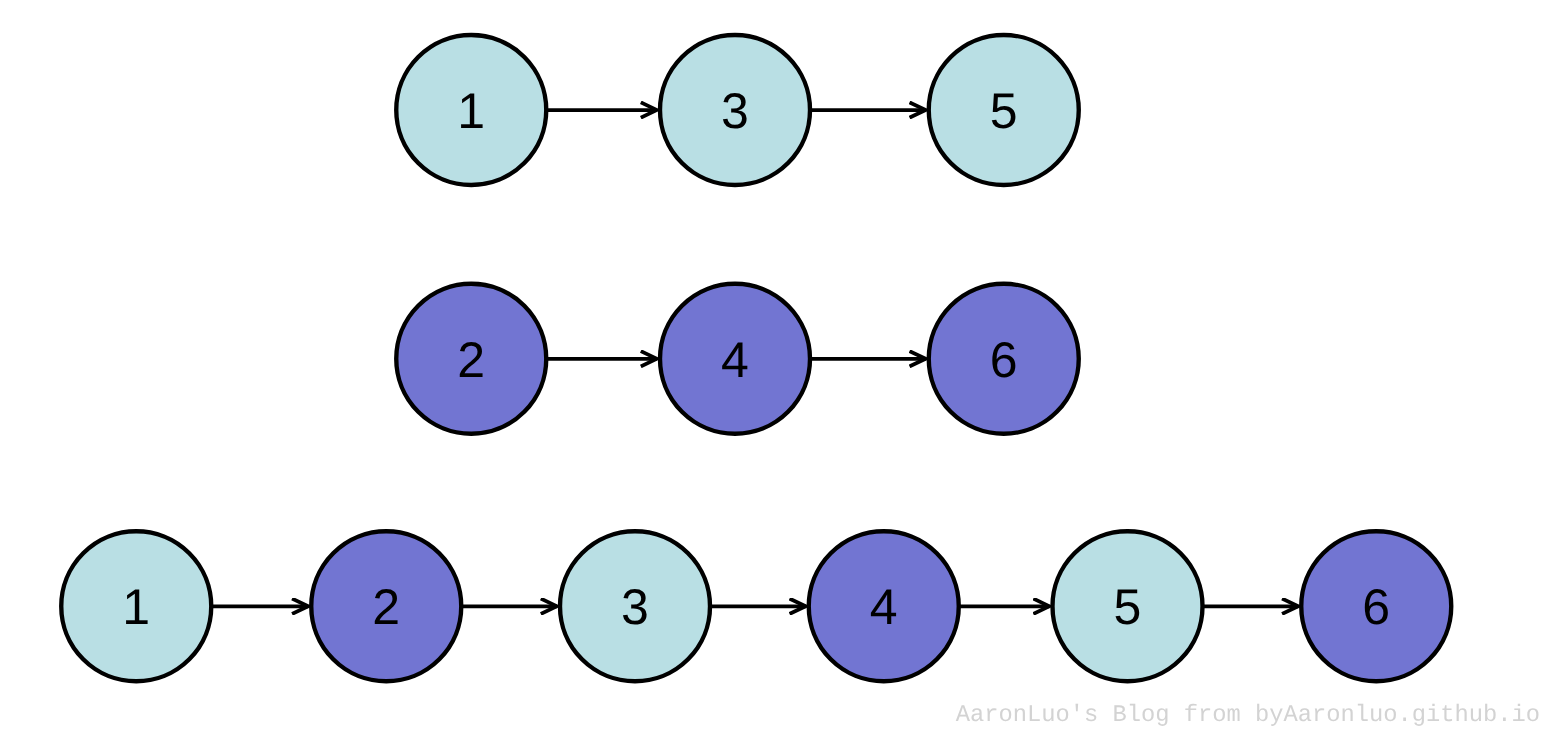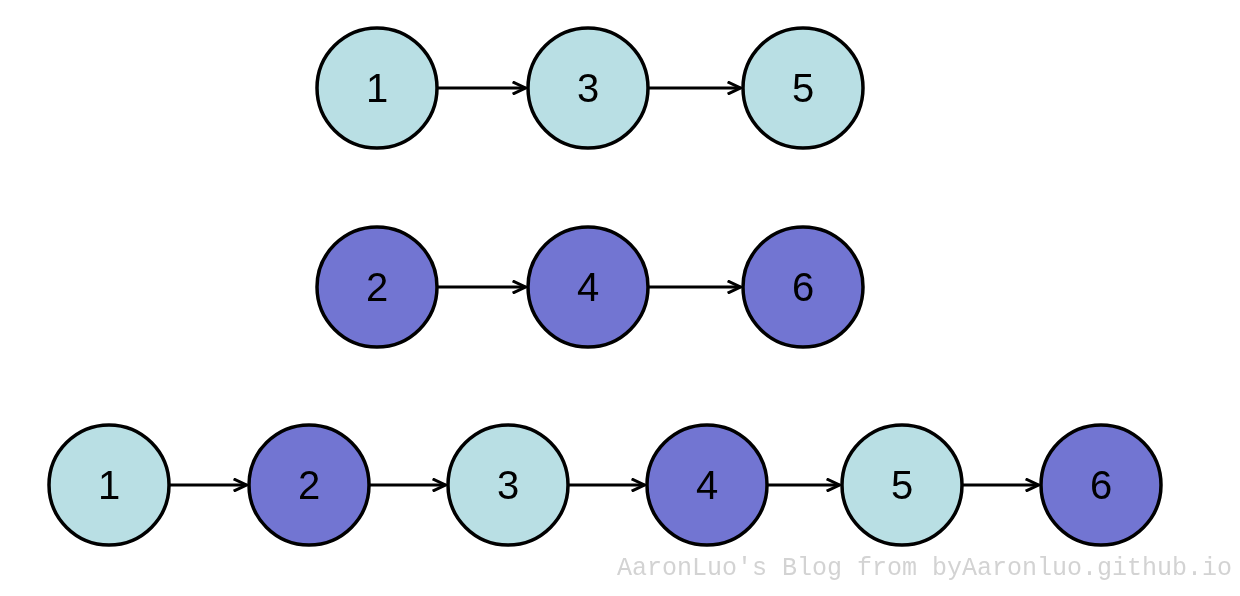--- a/index.html
+++ b/index.html
@@ -18,21 +18,21 @@
   #diagram-svg {
     position: absolute;
     left: 0;
     top: 0;
   }
   #watermark {
     position: absolute;
     right: 8px;
     bottom: 13px;
     font-family: "Liberation Mono", "DejaVu Sans Mono", monospace;
-    font-size: 25px;
+    font-size: 19px;
     color: #d3d3d3;
     white-space: nowrap;
     user-select: none;
   }
   .node-label-text {
     font-family: "Liberation Sans", sans-serif;
     font-size: 40px;
     fill: #000000;
   }
 </style>

